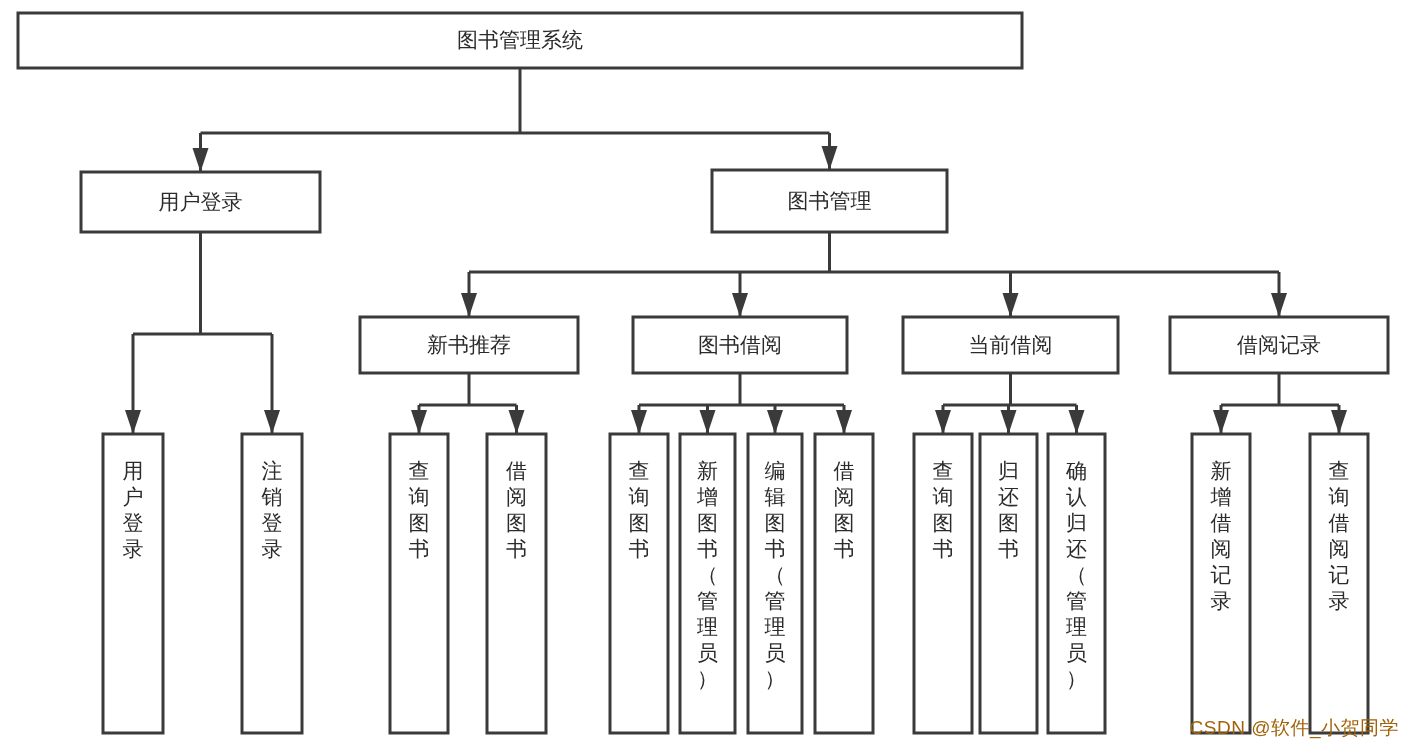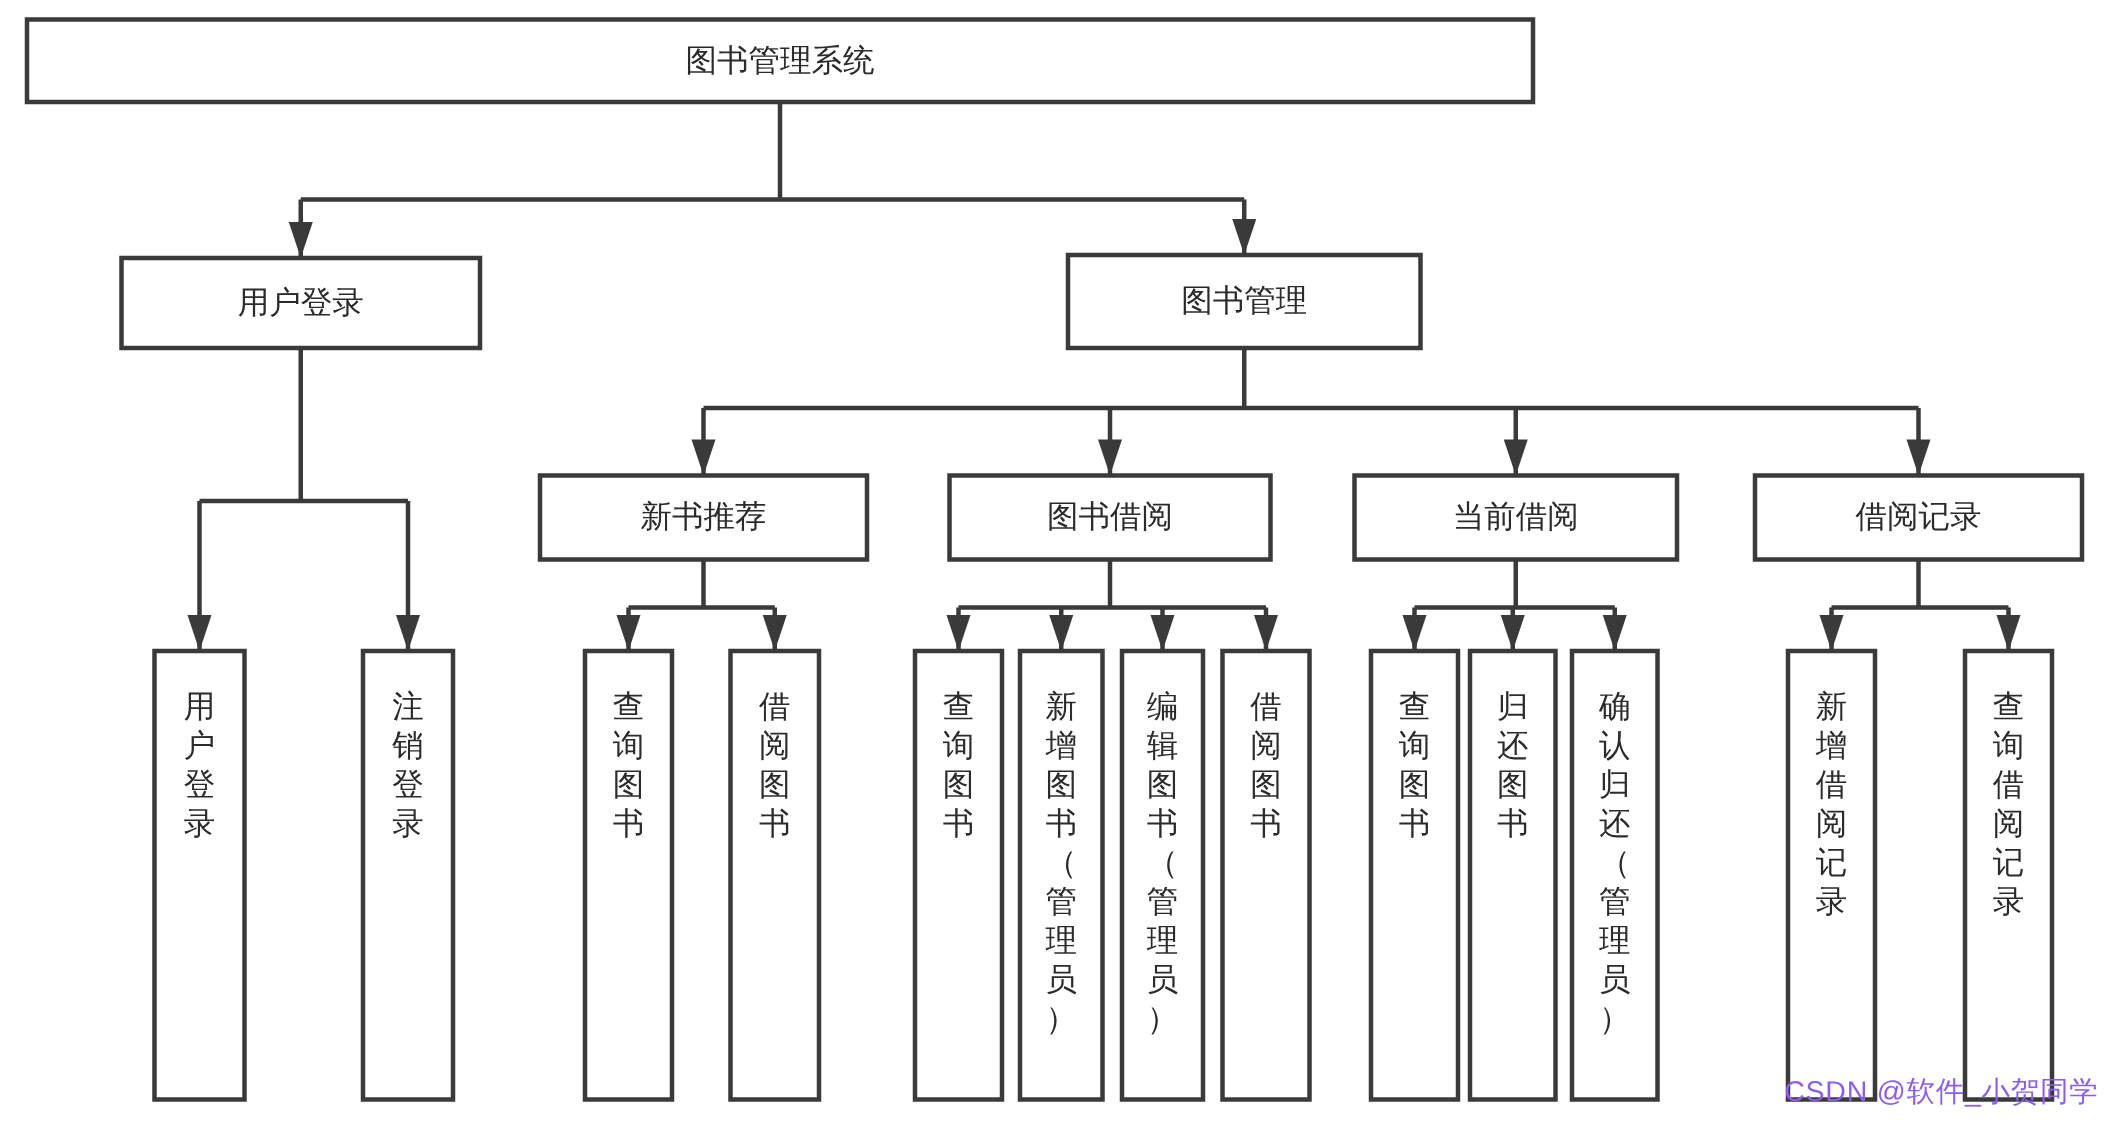--- a/index.html
+++ b/index.html
@@ -52,21 +52,21 @@
     font-family: "Liberation Sans", "DejaVu Sans", sans-serif;
     font-size: 21px;
     text-anchor: middle;
   }
   .watermark {
     position: absolute;
     right: 6px;
     bottom: 6px;
     font-family: "Liberation Sans", "DejaVu Sans", sans-serif;
     font-size: 19px;
-    color: #8b5cf6;
+    color: #a16207;
     letter-spacing: 0.5px;
     white-space: nowrap;
     pointer-events: none;
     text-align: center;
   }
 </style>
 </head>
 <body>
 
 <div id="diagram-root">

